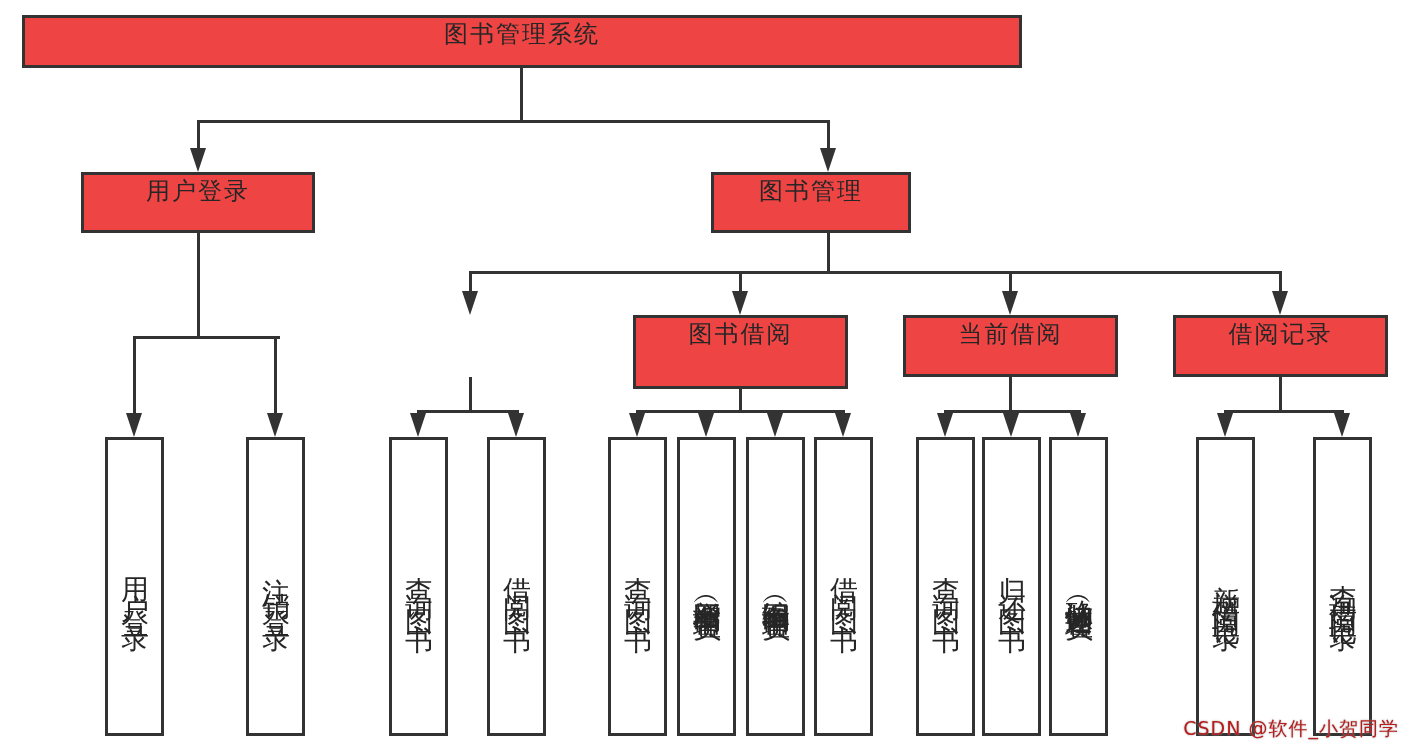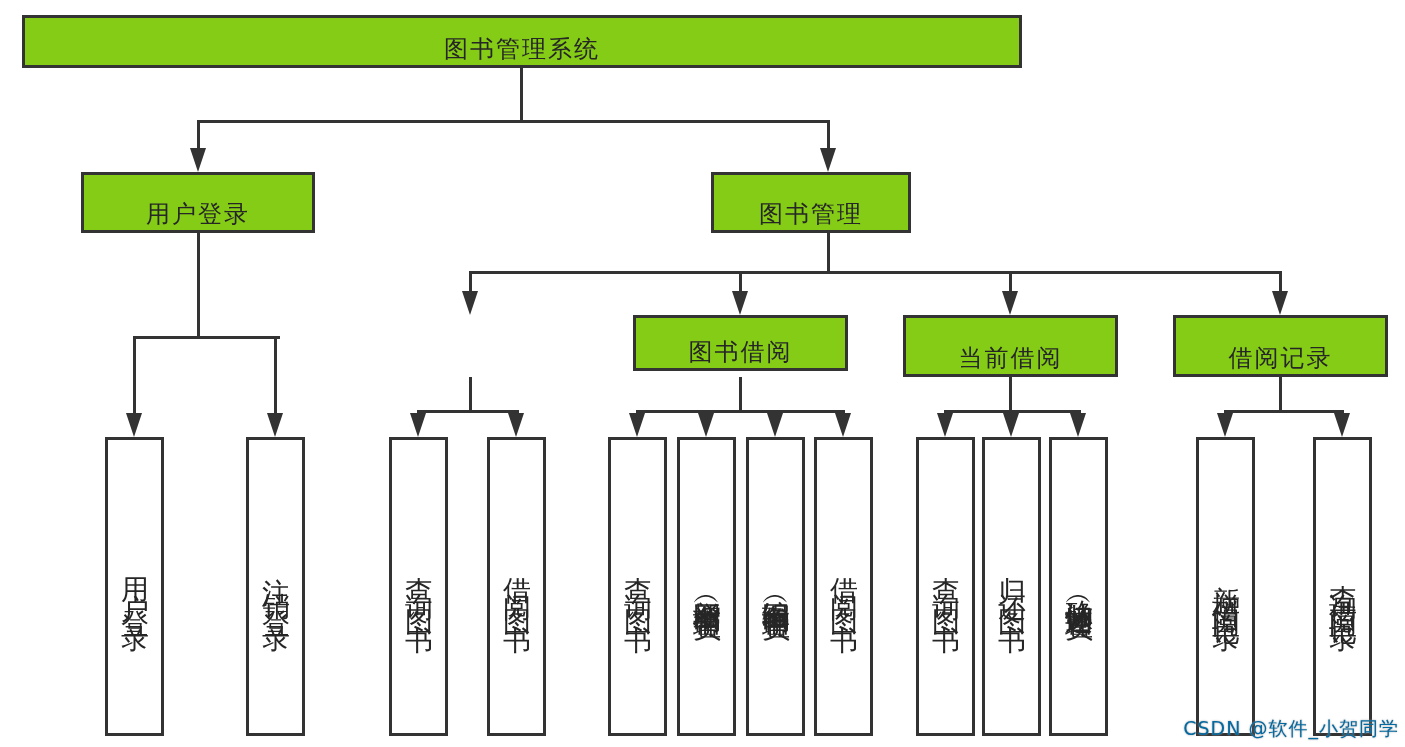--- a/index.html
+++ b/index.html
@@ -1,22 +1,22 @@
 <!DOCTYPE html>
 <html><head>
 <meta charset="utf-8">
 <style>
   html,body{margin:0;padding:0;background:#ffffff;}
   #stage{
     position:relative;width:1405px;height:747px;background:#ffffff;overflow:hidden;
     font-family:"DejaVu Sans","Liberation Sans",sans-serif;color:#262626;
   }
   .box{
-    position:absolute;box-sizing:border-box;background:#84cc16;
-    border:3px solid #333333;display:flex;align-items:flex-end;justify-content:center;
+    position:absolute;box-sizing:border-box;background:#ef4444;
+    border:3px solid #333333;display:flex;align-items:flex-start;justify-content:center;
     font-size:24px;letter-spacing:2px;color:#262626;z-index:2;
   }
   .leaf{
     position:absolute;box-sizing:border-box;background:#ffffff;
     border:3px solid #333333;display:flex;align-items:center;justify-content:center;
     z-index:2;
   }
   .leaf span{
     writing-mode:vertical-rl;text-orientation:mixed;
     font-size:28px;line-height:1;color:#262626;white-space:nowrap;
@@ -26,21 +26,21 @@
   .vt9 span{letter-spacing:2px;}
   .vline{position:absolute;width:3px;background:#333333;z-index:1;}
   .hline{position:absolute;height:3px;background:#333333;z-index:1;}
   .ah{
     position:absolute;width:0;height:0;z-index:1;
     border-left:8px solid transparent;border-right:8px solid transparent;
     border-top:24px solid #333333;
   }
   #watermark{
     position:absolute;right:6px;top:716px;z-index:5;
-    font-size:19px;color:#0369a1;letter-spacing:1px;
+    font-size:19px;color:#b91c1c;letter-spacing:1px;
     text-shadow:0 0 2px #9a9a9a;
   }
 </style>
 </head>
 <body>
 
 <div id="stage">
 
   <div class="box" style="left:22px;top:15px;width:1000px;height:53px;">
     <span>图书管理系统</span>
@@ -48,21 +48,21 @@
 
   <div class="box" style="left:81px;top:172px;width:234px;height:61px;">
     <span>用户登录</span>
   </div>
 
   <div class="box" style="left:711px;top:172px;width:200px;height:61px;">
     <span>图书管理</span>
   </div>
 
 
-  <div class="box" style="left:633px;top:315px;width:215px;height:56px;">
+  <div class="box" style="left:633px;top:315px;width:215px;height:74px;">
     <span>图书借阅</span>
   </div>
 
   <div class="box" style="left:903px;top:315px;width:215px;height:62px;">
     <span>当前借阅</span>
   </div>
 
   <div class="box" style="left:1173px;top:315px;width:215px;height:62px;">
     <span>借阅记录</span>
   </div>

